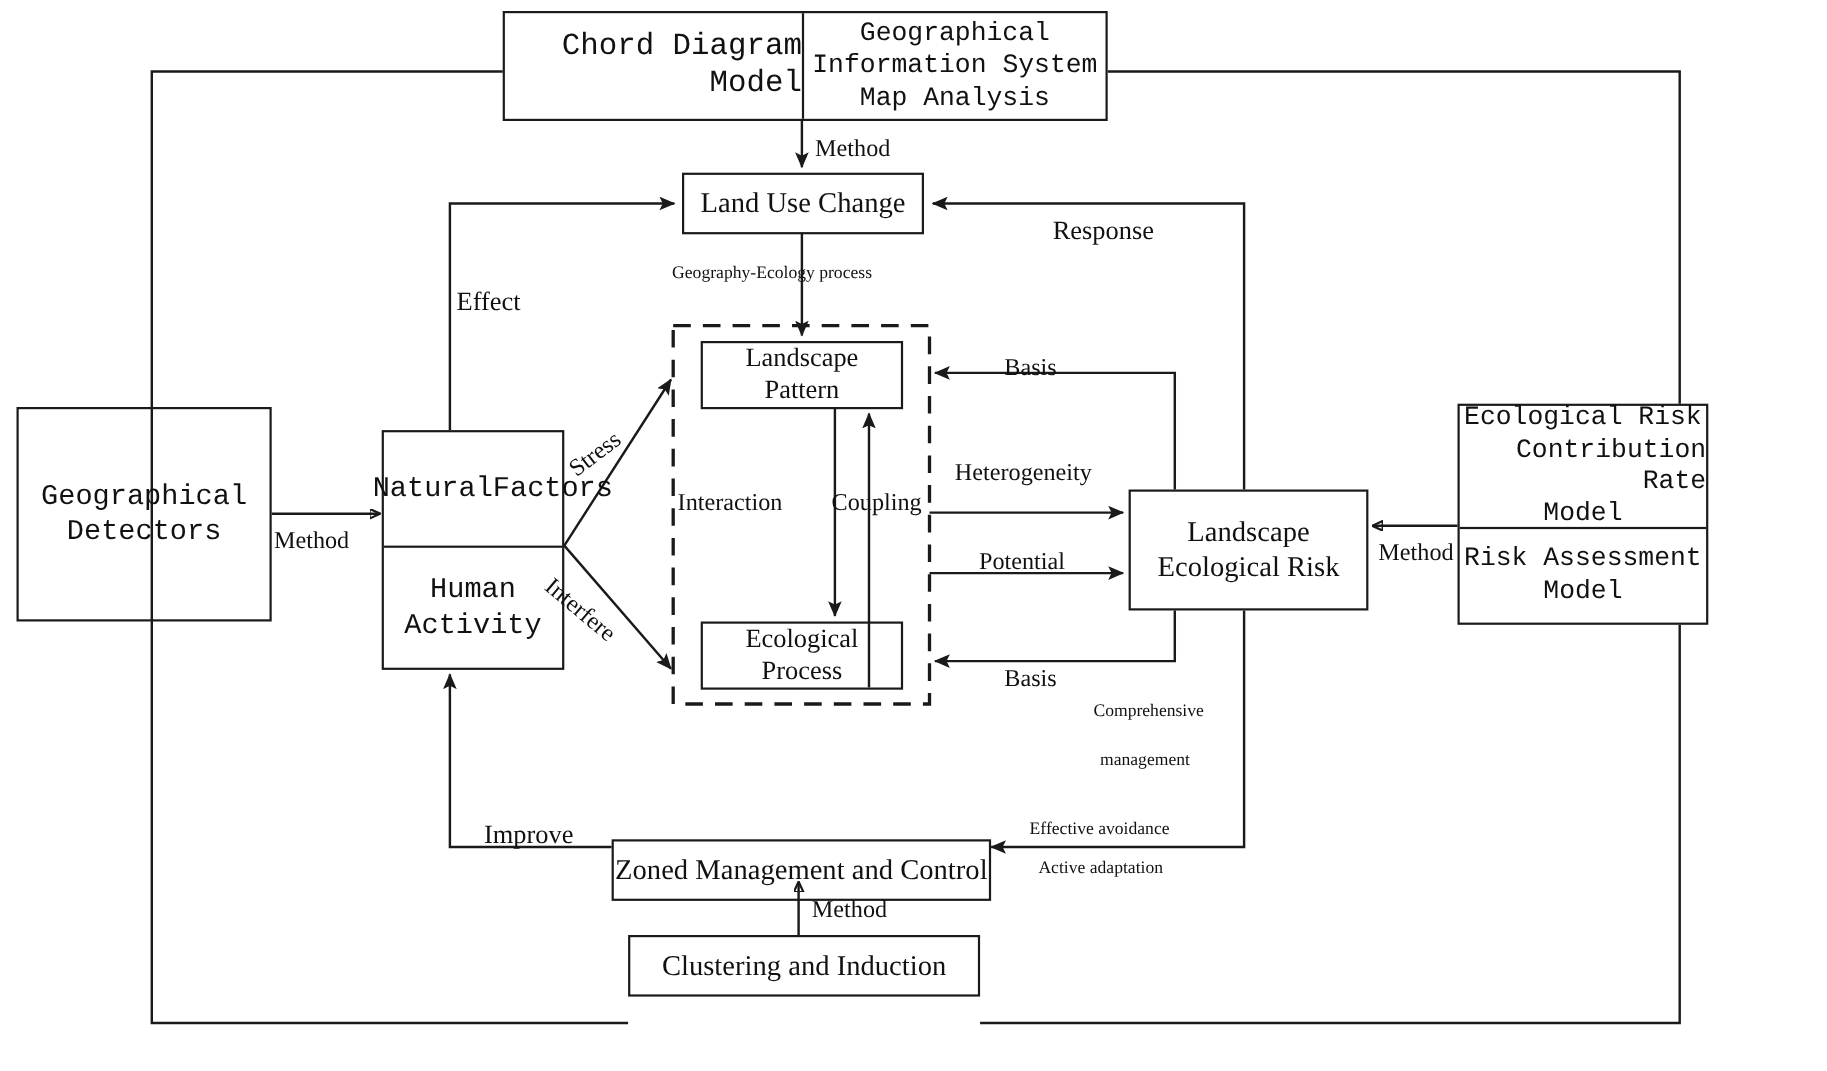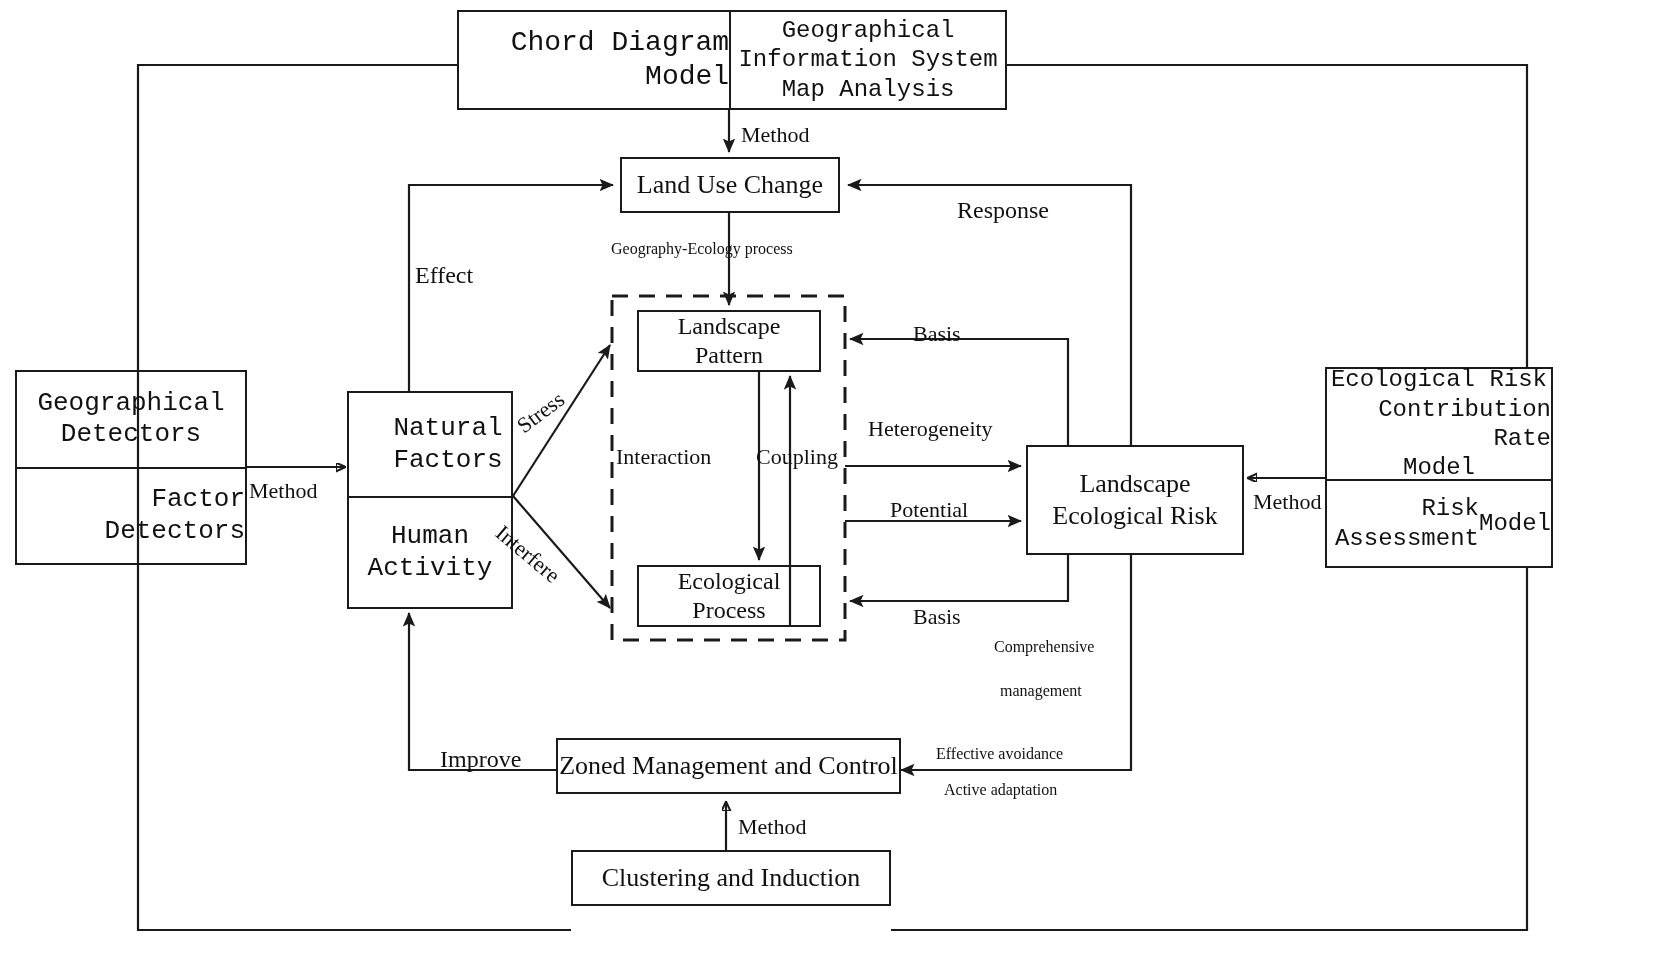--- a/index.html
+++ b/index.html
@@ -107,54 +107,51 @@
   <div class="bx f24" style="left:637px;top:565px;width:184px;height:62px;">
     <span>Ecological</span>
     <span>Process</span>
   </div>
 
   <div class="bx" style="left:15px;top:370px;width:232px;height:195px;">
     <div class="seg f26" style="height:97px;flex-direction:column;">
       <span>Geographical</span>
       <span>Detectors</span>
     </div>
-    <div class="seg divh f26" style="height:98px;">
-      <span>Factor Detectors</span>
-    </div>
   </div>
 
   <div class="bx" style="left:347px;top:391px;width:166px;height:218px;">
-    <div class="seg f26" style="height:105px;flex-direction:column;margin-left:36px;">
+    <div class="seg f26" style="height:105px;flex-direction:row;margin-left:36px;">
       <span>Natural</span>
       <span>Factors</span>
     </div>
     <div class="seg divh f26" style="height:113px;flex-direction:column;">
       <span>Human</span>
       <span>Activity</span>
     </div>
   </div>
 
   <div class="bx f26" style="left:1026px;top:445px;width:218px;height:110px;">
     <span>Landscape</span>
     <span>Ecological Risk</span>
   </div>
 
   <div class="bx" style="left:1325px;top:367px;width:228px;height:201px;">
     <div class="seg f24" style="height:110px;flex-direction:column;">
       <span>Ecological Risk</span>
       <span>Contribution Rate</span>
       <span>Model</span>
     </div>
-    <div class="seg divh f24" style="height:91px;flex-direction:row;">
+    <div class="seg divh f24" style="height:91px;flex-direction:column;">
       <span>Risk Assessment</span>
       <span>Model</span>
     </div>
   </div>
 
-  <div class="bx f26" style="left:556px;top:738px;width:345px;height:56px;">
+  <div class="bx f26" style="left:556px;top:763px;width:345px;height:56px;">
     <span>Zoned Management and Control</span>
   </div>
 
   <div class="bx f26" style="left:571px;top:850px;width:320px;height:56px;">
     <span>Clustering and Induction</span>
   </div>
 
   <div class="lbl f22" style="left:741px;top:122px;">Method</div>
 
   <div class="lbl f21" style="left:611px;top:239px;">Geography-Ecology process</div>

